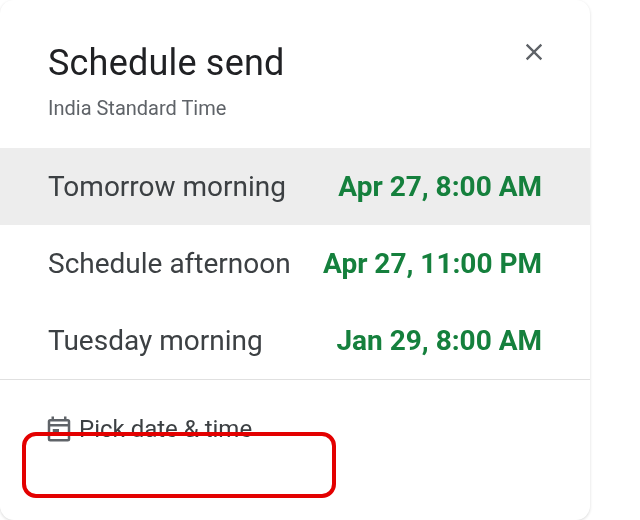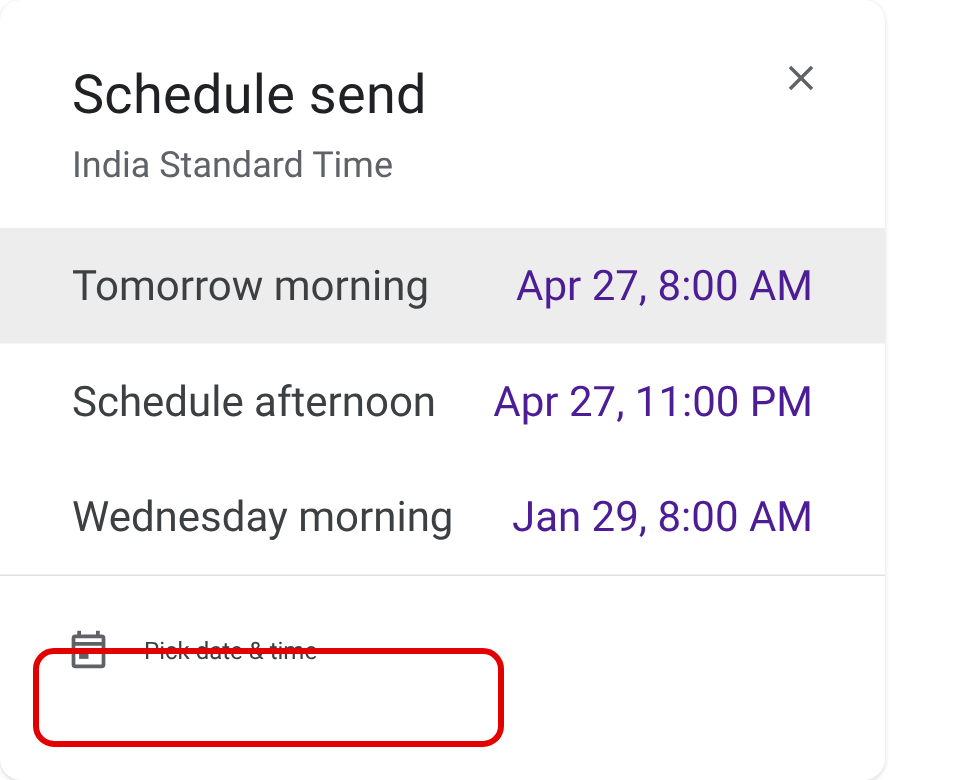--- a/index.html
+++ b/index.html
@@ -22,21 +22,21 @@
     padding: 42px 48px 28px 48px;
   }
   .title {
     font-size: 36px;
     font-weight: 400;
     color: #202124;
     margin: 0;
     letter-spacing: 0.2px;
   }
   .subtitle {
-    font-size: 24px;
+    font-size: 20px;
     color: #5f6368;
     margin-top: 12px;
     font-weight: 400;
   }
   .close-btn {
     position: absolute;
     top: 34px; right: 38px;
     width: 36px; height: 36px;
     display: flex; align-items: center; justify-content: center;
     cursor: pointer;
@@ -55,32 +55,32 @@
     cursor: pointer;
   }
   .option-row.highlight {
     background: #ededed;
   }
   .option-label {
     color: #3c4043;
     font-weight: 400;
   }
   .option-time {
-    color: #4c1d95;
-    font-weight: 400;
+    color: #15803d;
+    font-weight: 700;
   }
   .footer {
     padding: 22px 24px;
   }
   .pick-btn {
     display: inline-flex;
     align-items: center;
-    gap: 22px;
+    gap: 5px;
     padding: 12px 24px 12px 20px;
-    font-size: 16px;
+    font-size: 24px;
     color: #3c4043;
     background: none;
     border: none;
     cursor: pointer;
     font-family: inherit;
   }
   .highlight-ring {
     position: absolute;
     border: 4px solid #e30000;
     border-radius: 14px;
@@ -107,21 +107,21 @@
   <div class="options">
     <div class="option-row highlight">
       <span class="option-label">Tomorrow morning</span>
       <span class="option-time">Apr 27, 8:00 AM</span>
     </div>
     <div class="option-row">
       <span class="option-label">Schedule afternoon</span>
       <span class="option-time">Apr 27, 11:00 PM</span>
     </div>
     <div class="option-row">
-      <span class="option-label">Wednesday morning</span>
+      <span class="option-label">Tuesday morning</span>
       <span class="option-time">Jan 29, 8:00 AM</span>
     </div>
   </div>
 
   <div class="footer">
     <button class="pick-btn">
       <svg class="cal-icon" width="30" height="30" viewBox="0 0 24 24">
         <path fill="currentColor" d="M19 4h-1V2h-2v2H8V2H6v2H5a2 2 0 0 0-2 2v14a2 2 0 0 0 2 2h14a2 2 0 0 0 2-2V6a2 2 0 0 0-2-2zm0 16H5V10h14v10zm0-12H5V6h14v2z"></path>
         <rect fill="currentColor" x="7" y="12" width="5" height="5"></rect>
       </svg>

